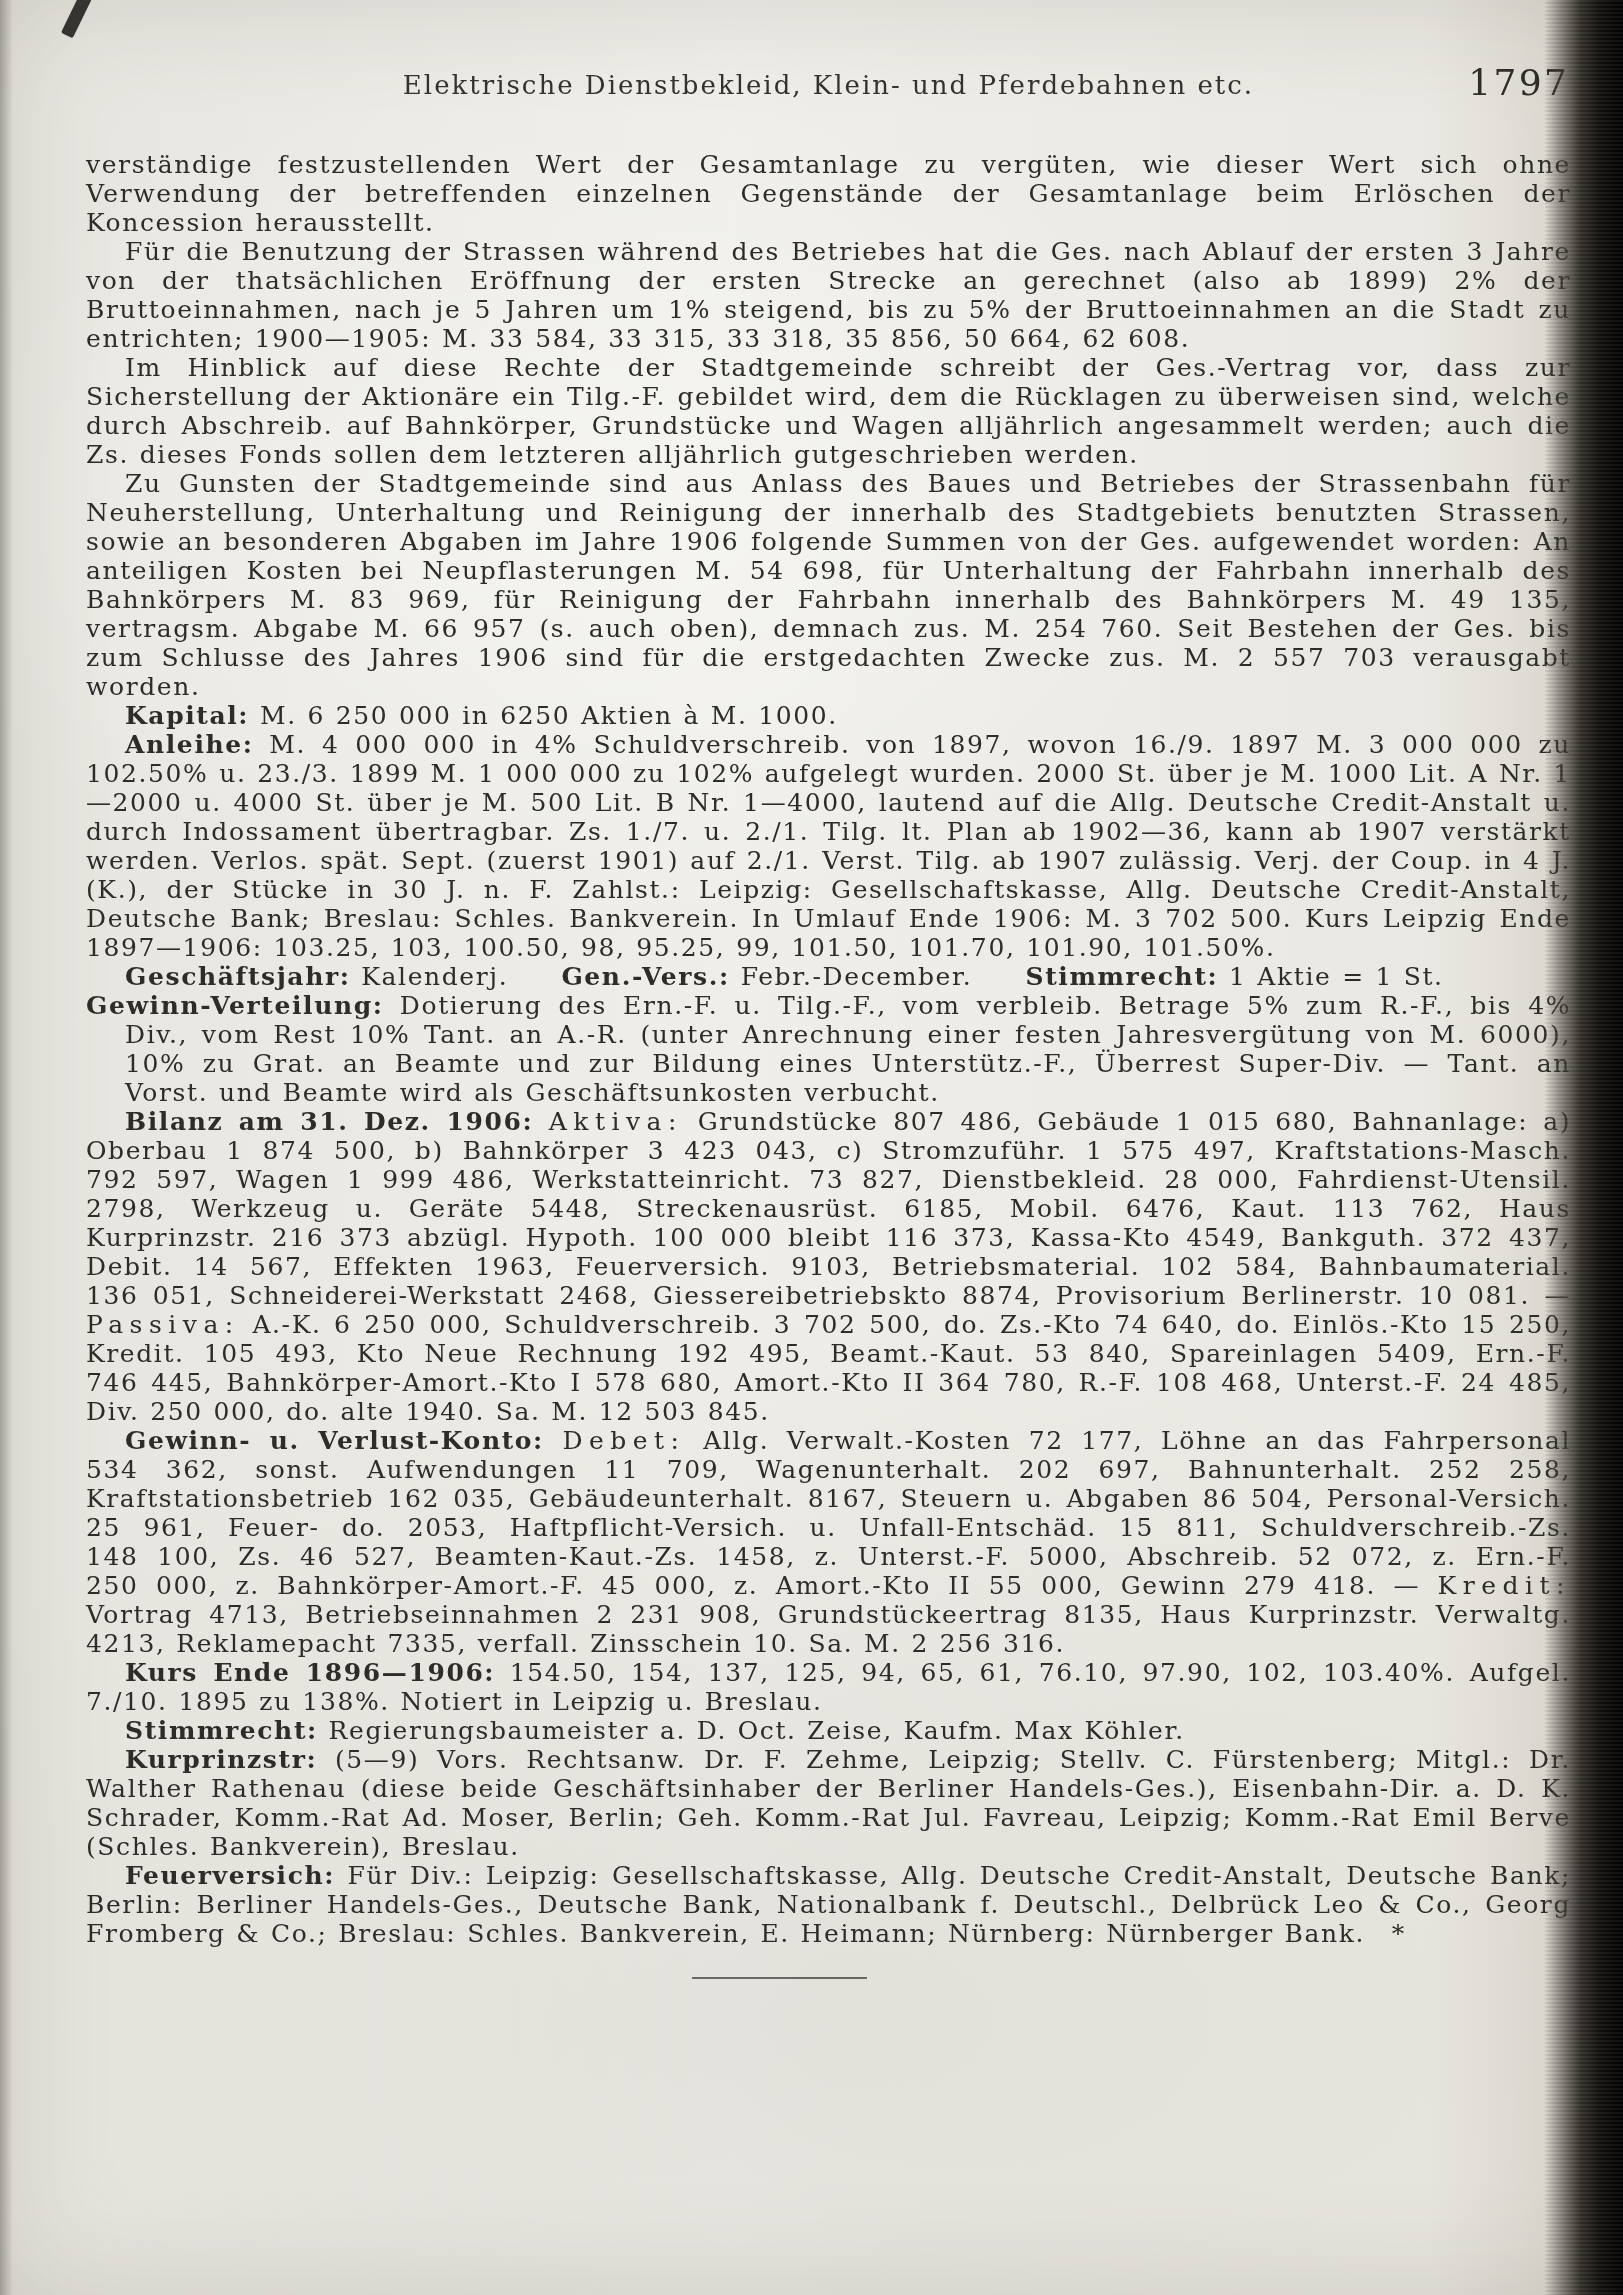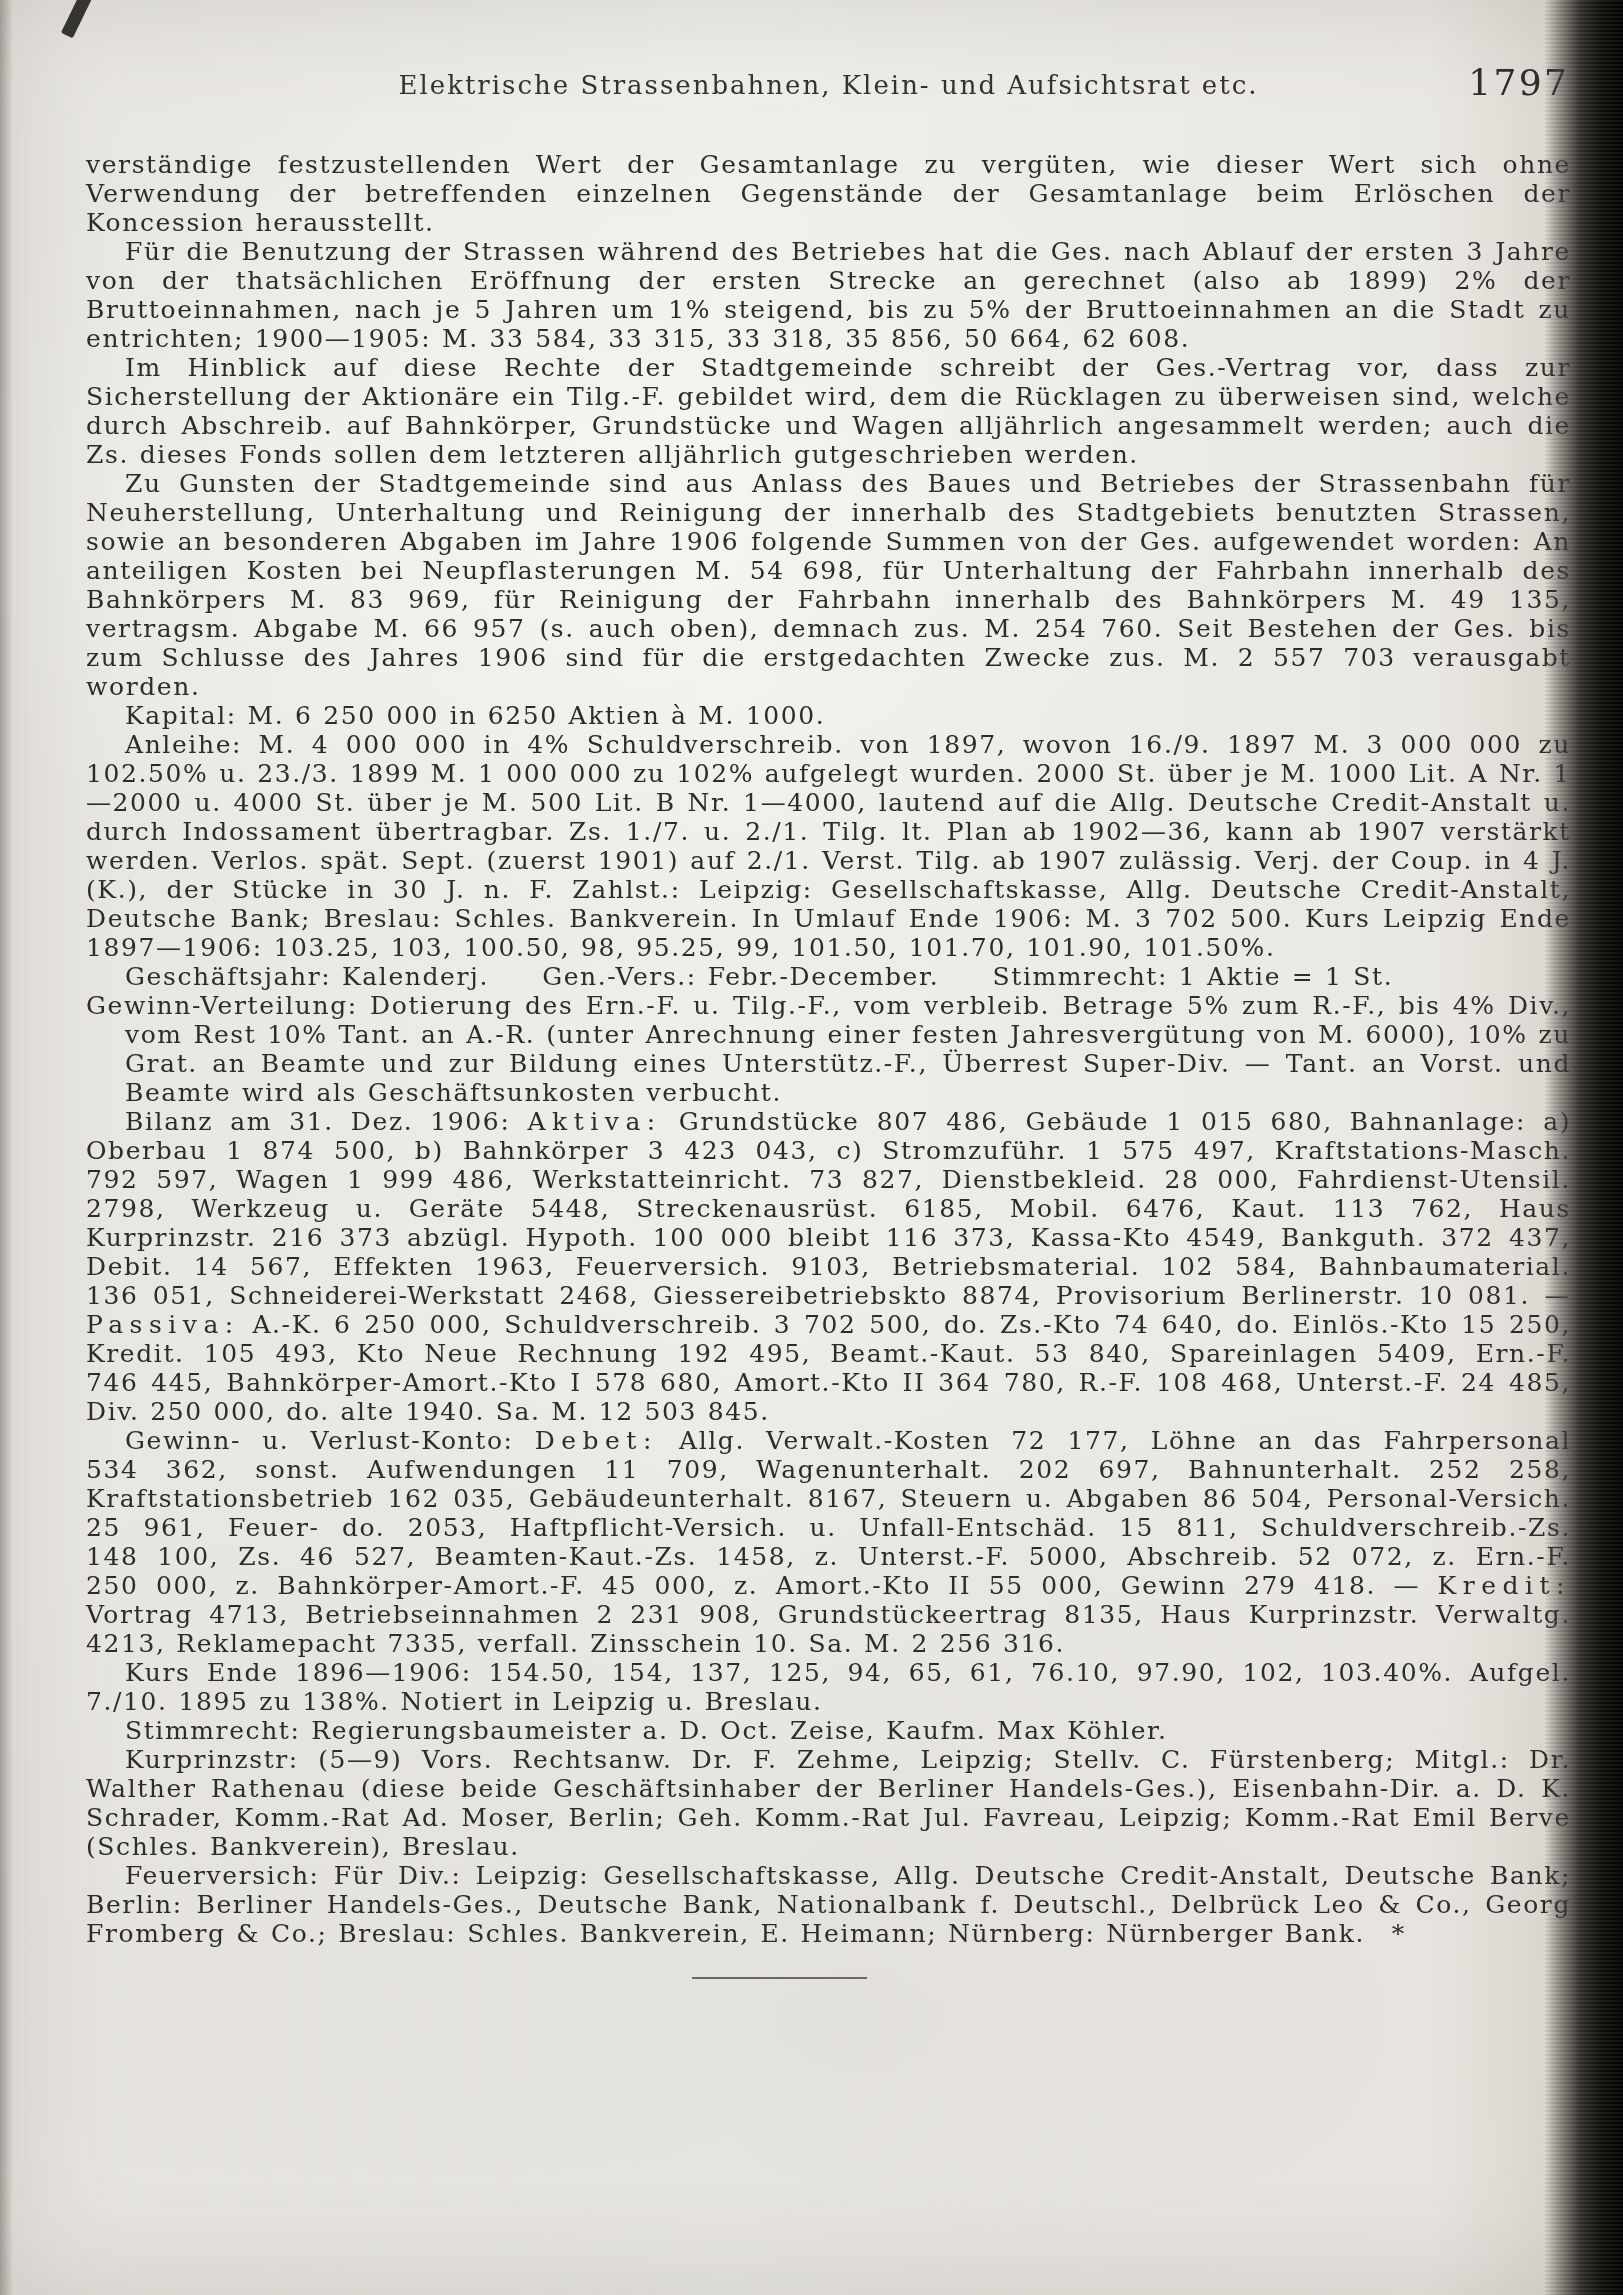--- a/index.html
+++ b/index.html
@@ -49,38 +49,38 @@
   .body p {
     margin: 0; text-align: justify;
     font-size: 25px; line-height: 29px;
     letter-spacing: 1.6px; word-spacing: 1.2px;
     color: #2d2c29; hyphens: auto;
   }
   .indent { text-indent: 39px; }
   .flush  { text-indent: 0; }
   .hang   { padding-left: 39px; text-indent: -39px; }
   .gap    { margin-top: 7.3px; }
-  .b  { font-weight: 400; }
+  .b  { font-weight: 700; }
   .sp { letter-spacing: 6.5px; }
 
   .end-rule {
     margin: 29px auto 0; width: 175px; height: 2.4px;
     background: #6b6863; transform: translateX(-49px);
   }
 </style>
 </head>
 <body>
 
 <div class="scan">
   <div class="edge-left"></div>
   <div class="corner-mark"></div>
 
   <div class="page">
     <div class="header">
-      <span class="running-title">Elektrische Strassenbahnen, Klein- und Aufsichtsrat etc.</span>
+      <span class="running-title">Elektrische Dienstbekleid, Klein- und Pferdebahnen etc.</span>
       <span class="page-number">1797</span>
     </div>
 
     <div class="body" id="page-body">
         <p class="flush"><span>verständige festzustellenden Wert der Gesamtanlage zu vergüten, wie dieser Wert sich ohne Verwendung der betreffenden einzelnen Gegenstände der Gesamtanlage beim Erlöschen der Koncession herausstellt.</span></p>
         <p class="indent"><span>Für die Benutzung der Strassen während des Betriebes hat die Ges. nach Ablauf der ersten 3 Jahre von der thatsächlichen Eröffnung der ersten Strecke an gerechnet (also ab 1899) 2% der Bruttoeinnahmen, nach je 5 Jahren um 1% steigend, bis zu 5% der Bruttoeinnahmen an die Stadt zu entrichten; 1900—1905: M. 33&nbsp;584, 33&nbsp;315, 33&nbsp;318, 35&nbsp;856, 50&nbsp;664, 62&nbsp;608.</span></p>
         <p class="indent"><span>Im Hinblick auf diese Rechte der Stadtgemeinde schreibt der Ges.-Vertrag vor, dass zur Sicherstellung der Aktionäre ein Tilg.-F. gebildet wird, dem die Rücklagen zu überweisen sind, welche durch Abschreib. auf Bahnkörper, Grundstücke und Wagen alljährlich angesammelt werden; auch die Zs. dieses Fonds sollen dem letzteren alljährlich gutgeschrieben werden.</span></p>
         <p class="indent"><span>Zu Gunsten der Stadtgemeinde sind aus Anlass des Baues und Betriebes der Strassenbahn für Neuherstellung, Unterhaltung und Reinigung der innerhalb des Stadtgebiets benutzten Strassen, sowie an besonderen Abgaben im Jahre 1906 folgende Summen von der Ges. aufgewendet worden: An anteiligen Kosten bei Neupflasterungen M. 54&nbsp;698, für Unterhaltung der Fahrbahn innerhalb des Bahnkörpers M. 83&nbsp;969, für Reinigung der Fahrbahn innerhalb des Bahnkörpers M. 49&nbsp;135, vertragsm. Abgabe M. 66&nbsp;957 (s. auch oben), demnach zus. M. 254&nbsp;760. Seit Bestehen der Ges. bis zum Schlusse des Jahres 1906 sind für die erstgedachten Zwecke zus. M. 2&nbsp;557&nbsp;703 verausgabt worden.</span></p>
         <p class="indent"><span class="b">Kapital:</span><span> M. 6&nbsp;250&nbsp;000 in 6250 Aktien à M. 1000.</span></p>
         <p class="indent"><span class="b">Anleihe:</span><span> M. 4&nbsp;000&nbsp;000 in 4% Schuldverschreib. von 1897, wovon 16./9. 1897 M. 3&nbsp;000&nbsp;000 zu 102.50% u. 23./3. 1899 M. 1&nbsp;000&nbsp;000 zu 102% aufgelegt wurden. 2000 St. über je M. 1000 Lit. A Nr. 1—2000 u. 4000 St. über je M. 500 Lit. B Nr. 1—4000, lautend auf die Allg. Deutsche Credit-Anstalt u. durch Indossament übertragbar. Zs. 1./7. u. 2./1. Tilg. lt. Plan ab 1902—36, kann ab 1907 verstärkt werden. Verlos. spät. Sept. (zuerst 1901) auf 2./1. Verst. Tilg. ab 1907 zulässig. Verj. der Coup. in 4 J. (K.), der Stücke in 30 J. n. F. Zahlst.: Leipzig: Gesellschaftskasse, Allg. Deutsche Credit-Anstalt, Deutsche Bank; Breslau: Schles. Bankverein. In Umlauf Ende 1906: M. 3&nbsp;702&nbsp;500. Kurs Leipzig Ende 1897—1906: 103.25, 103, 100.50, 98, 95.25, 99, 101.50, 101.70, 101.90, 101.50%.</span></p>

